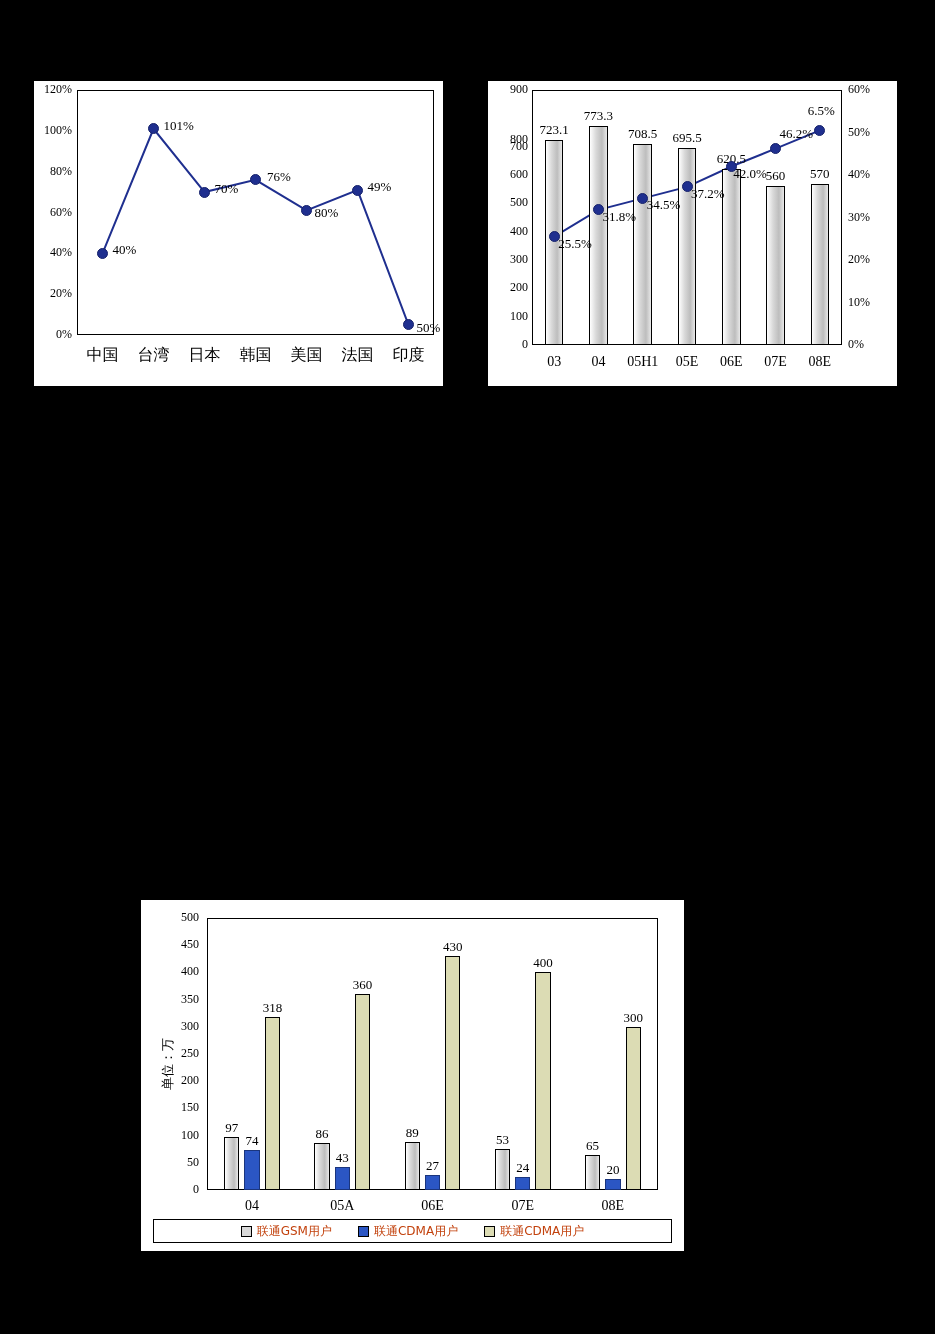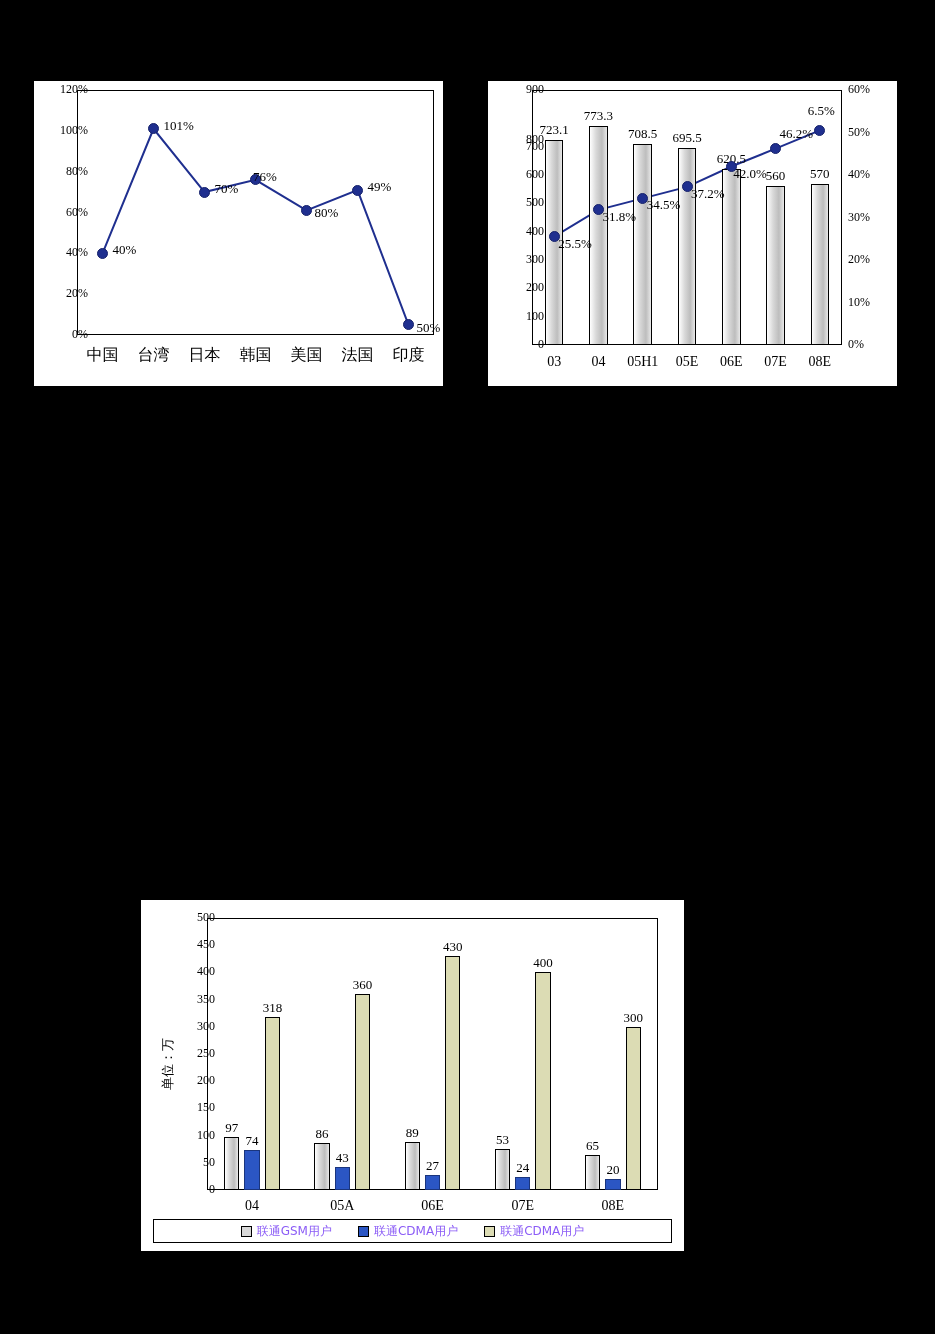--- a/index.html
+++ b/index.html
@@ -31,21 +31,21 @@
     box-sizing: border-box;
     background: #ffffff;
   }
   .axis-label {
     position: absolute;
     font-size: 12px;
     color: #000000;
     white-space: nowrap;
     text-align: right;
   }
-  .axis-label.left { text-align: right; padding-left: 16px; }
+  .axis-label.left { text-align: right; }
   .axis-label.right { text-align: left; }
   .cat-label {
     position: absolute;
     font-size: 14px;
     color: #000000;
     text-align: center;
     white-space: nowrap;
   }
   .cat-label.cjk { font-family: "DejaVu Sans", sans-serif; font-size: 16px; }
   .dot {
@@ -99,21 +99,21 @@
     justify-content: center;
     gap: 26px;
     background: #ffffff;
   }
   .legend-item {
     display: flex;
     align-items: center;
     gap: 5px;
     font-family: "DejaVu Sans", sans-serif;
     font-size: 12px;
-    color: #8b5cf6;
+    color: #c2410c;
   }
   .swatch {
     width: 11px;
     height: 11px;
     box-sizing: border-box;
     border: 1px solid #000000;
     display: inline-block;
   }
   .ylabel-rot {
     position: absolute;
@@ -154,21 +154,21 @@
     <div class="cat-label cjk" style="left: 244.5px; top: 264px; width: 56px;">美国</div>
     <div class="cat-label cjk" style="left: 295.5px; top: 264px; width: 56px;">法国</div>
     <div class="cat-label cjk" style="left: 346.5px; top: 264px; width: 56px;">印度</div>
     <div class="dot" style="left: 63px; top: 166.833px;"></div>
     <div class="dlabel" style="left: 78.5px; top: 161.333px;">40%</div>
     <div class="dot" style="left: 114px; top: 42.2917px;"></div>
     <div class="dlabel" style="left: 129.5px; top: 36.7917px;">101%</div>
     <div class="dot" style="left: 165px; top: 105.583px;"></div>
     <div class="dlabel" style="left: 180.5px; top: 100.083px;">70%</div>
     <div class="dot" style="left: 216px; top: 93.3333px;"></div>
-    <div class="dlabel" style="left: 219px; top: 87.8333px; text-align: right;">76%</div>
+    <div class="dlabel" style="left: 233px; top: 87.8333px; text-align: right;">76%</div>
     <div class="dot" style="left: 267px; top: 123.958px;"></div>
     <div class="dlabel" style="left: 280.5px; top: 124.458px;">80%</div>
     <div class="dot" style="left: 318px; top: 103.542px;"></div>
     <div class="dlabel" style="left: 333.5px; top: 98.0417px;">49%</div>
     <div class="dot" style="left: 369px; top: 238.292px;"></div>
     <div class="dlabel" style="left: 382.5px; top: 238.792px;">50%</div>
   </div>
 
 <div class="chart-box" id="chart2">
   <div class="plot" id="plot2" style="left:44px; top:9px; width:310px; height:255px;"></div>

